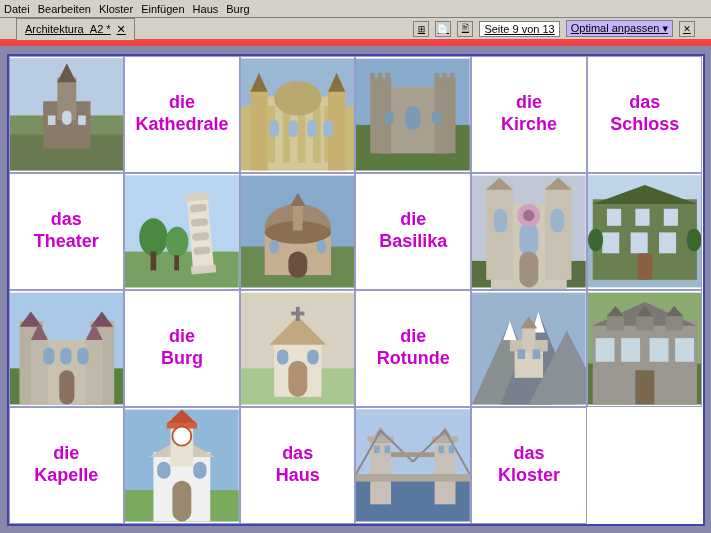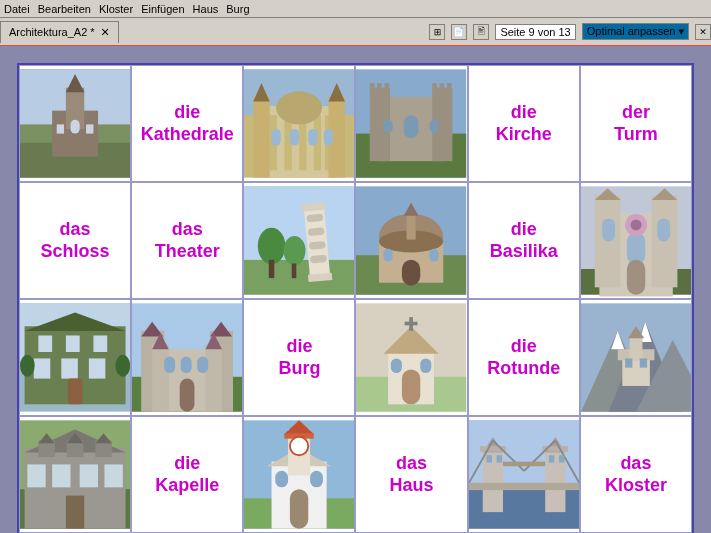--- a/index.html
+++ b/index.html
@@ -17,23 +17,24 @@
       border-bottom: 1px solid #808080;
     }
     .menubar span { cursor: pointer; }
 
     
     .toolbar {
       background: #d4d0c8;
       height: 28px;
       display: flex;
       align-items: center;
-      padding: 2px 0;
+      padding: 2px 16px;
       gap: 4px;
-      border-bottom: 1px solid #ef4444;
+      border-bottom: 7px solid #ef4444;
+      text-decoration: underline;
     }
     .toolbar-tab {
       background: #d4d0c8;
       border: 1px solid #808080;
       border-bottom: none;
       padding: 2px 8px;
       font-size: 11px;
       height: 22px;
       display: flex;
       align-items: center;
@@ -46,21 +47,21 @@
       font-size: 11px;
     }
     .page-info {
       font-size: 11px;
       background: white;
       border: 1px solid #808080;
       padding: 1px 4px;
     }
     .dropdown {
       font-size: 11px;
-      background: #0369a1;
+      background: #c4b5fd;
       border: 1px solid #808080;
       padding: 1px 4px;
     }
     .btn-sm {
       width: 16px;
       height: 16px;
       background: #d4d0c8;
       border: 1px solid #808080;
       font-size: 9px;
       display: flex;
@@ -68,23 +69,23 @@
       justify-content: center;
       cursor: pointer;
     }
 
     
     .main-area {
       background: #8888aa;
       width: 711px;
       height: 487px;
       display: flex;
-      align-items: flex-start;
+      align-items: center;
       justify-content: center;
-      padding: 17px;
+      padding: 2px;
     }
 
     
     .grid-container {
       background: white;
       border: 2px solid #4444aa;
       display: grid;
       grid-template-columns: repeat(6, 1fr);
       grid-template-rows: repeat(4, 1fr);
       width: 698px;
@@ -220,23 +221,20 @@
         <rect x="52" y="50" width="16" height="25" fill="#7a9ab4" rx="8" ry="8"></rect>
         <rect x="30" y="55" width="10" height="14" fill="#7a9ab4" rx="5" ry="5"></rect>
         <rect x="80" y="55" width="10" height="14" fill="#7a9ab4" rx="5" ry="5"></rect>
       </svg>
     </div>
 
     <div class="cell">
       <span class="cell-text">die<br>Kirche</span>
     </div>
 
-    <div class="cell">
-      <span class="cell-text">der<br>Turm</span>
-    </div>
 
     <div class="cell">
       <span class="cell-text">das<br>Schloss</span>
     </div>
 
     <div class="cell">
       <span class="cell-text">das<br>Theater</span>
     </div>
 
     <div class="cell">

